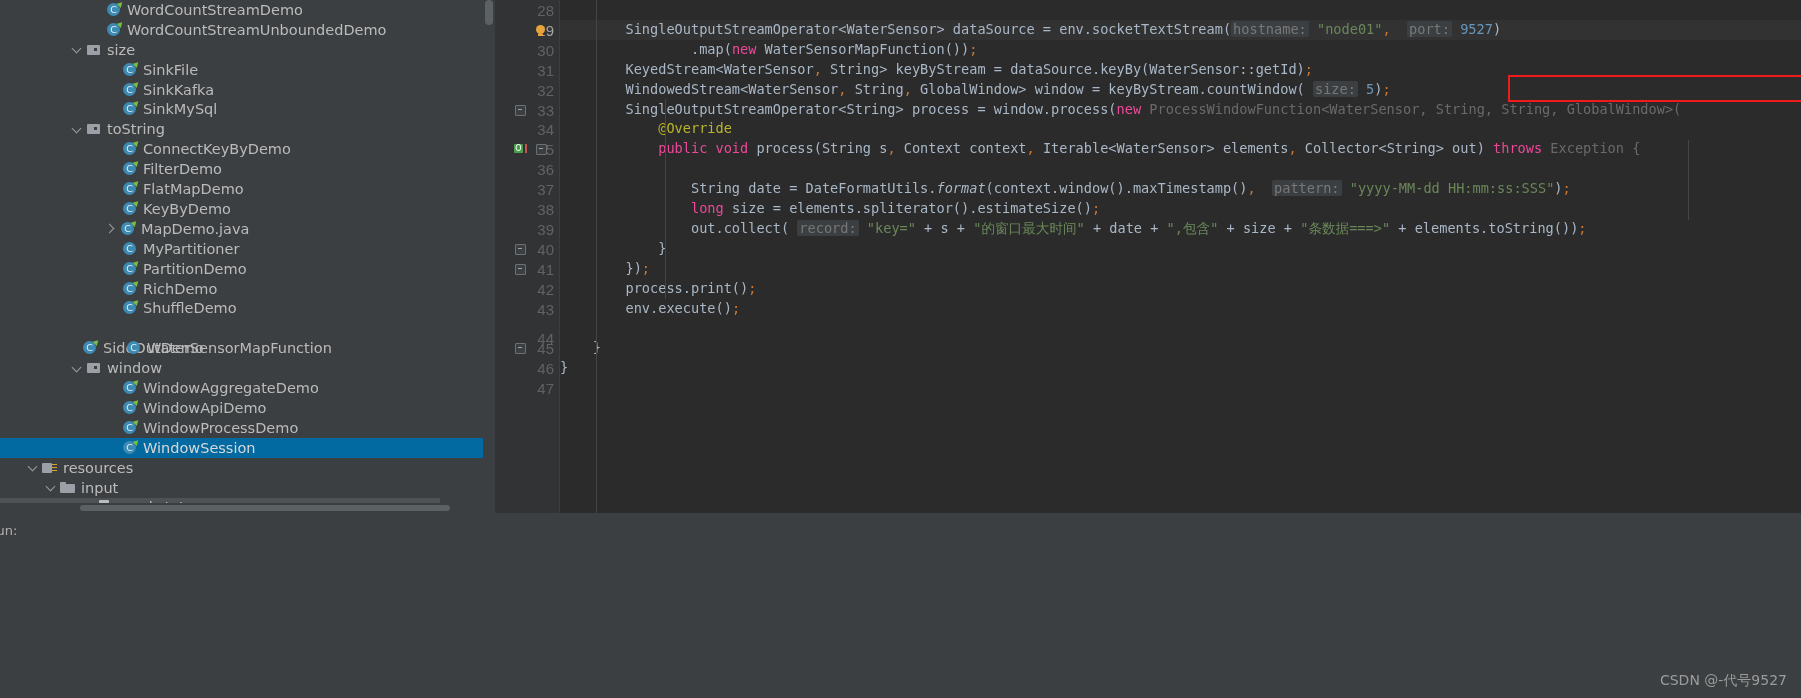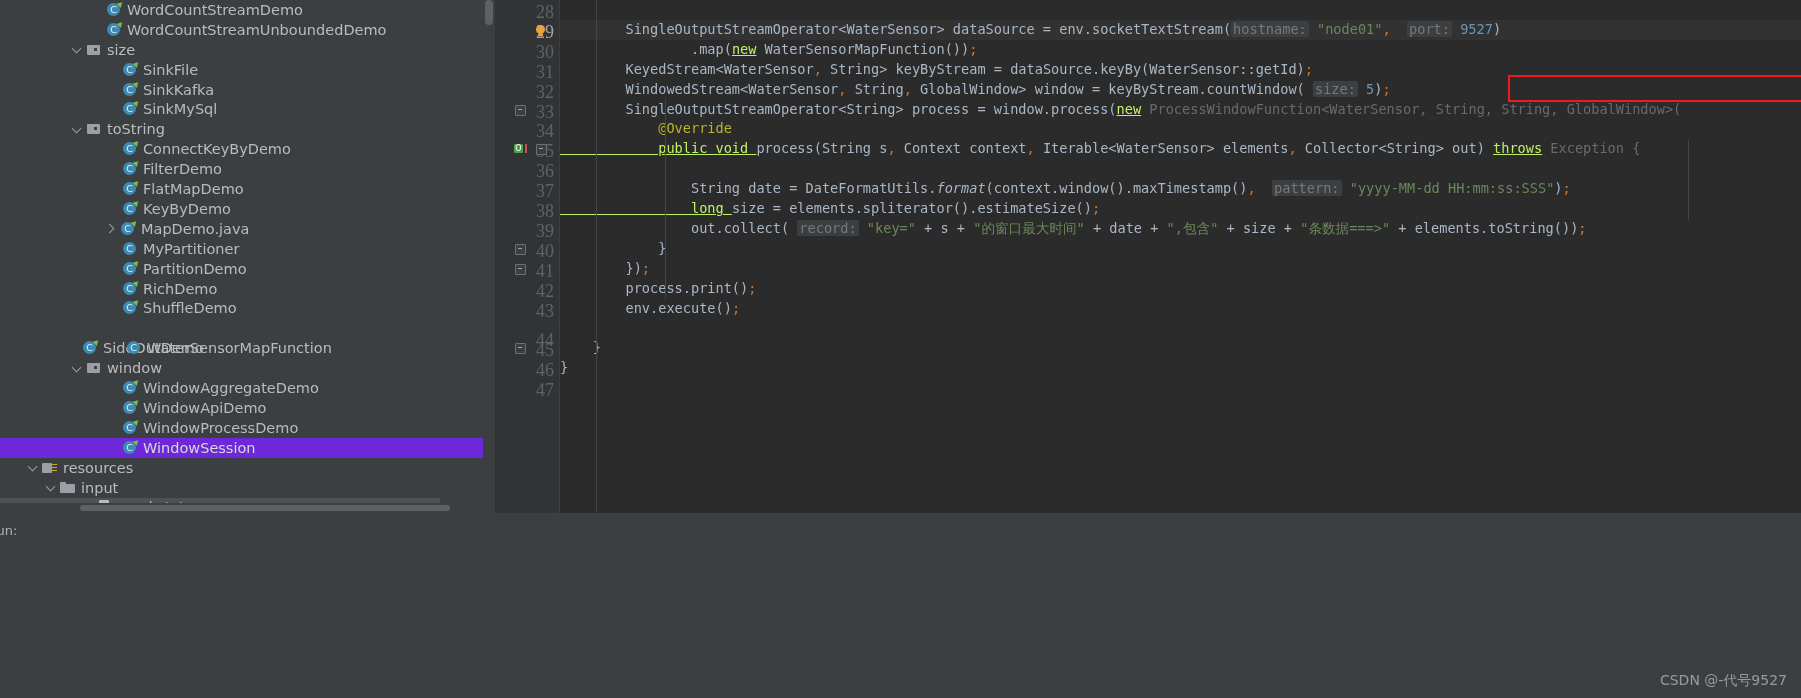--- a/index.html
+++ b/index.html
@@ -23,21 +23,21 @@
   }
   .tree-row {
     position: relative;
     height: 19.9px;
     display: flex; align-items: center;
     white-space: nowrap;
     font-size: 14.5px;
     color: #bbbbbb;
     padding-left: 0;
   }
-  .tree-row.selected { background: #6d28d9; }
+  .tree-row.selected { background: #0369a1; }
   .tree-row.selected .tree-label { color: #d8d8d8; }
   .twisty {
     width: 13px; height: 13px;
     flex: 0 0 13px;
     position: relative;
     margin-right: 2px;
   }
   .twisty.open::after, .twisty.closed::after {
     content:"";
     position:absolute;
@@ -161,22 +161,22 @@
     width:1306px; height:513px;
     background:#2b2b2b;
     overflow:hidden;
   }
   #gutter {
     position:absolute; left:0; top:0; width:65px; height:513px;
     background:#313335;
   }
   .lnum {
     position:absolute; right:6px;
-    font-family:Liberation Serif, serif;
-    font-size:18px; color:#606366;
+    font-family:Liberation Sans, sans-serif;
+    font-size:15px; color:#606366;
     text-align:right;
   }
   .lnum.cur { color:#a4a3a3; }
   .bulb {
     position:absolute; width:9px;height:9px;border-radius:50%;
     background:#e8a33d;
   }
   .bulb::after{
     content:"";position:absolute;left:2px;top:9px;width:5px;height:2px;background:#e8a33d;
   }
@@ -206,21 +206,21 @@
   }
   .cline{ position:absolute; left:0; height:19.9px; line-height:19.9px; }
   .cur-line-bg{
     position:absolute; left:0; right:0; height:19.9px; background:#323232;
   }
   .indent-guide{
     position:absolute; width:1px; background:#434648;
   }
   
   .t-def   { color:#a9b7c6; }
-  .t-kw    { color:#bef264;text-decoration:underline; }
+  .t-kw    { color:#ec4899; }
   .t-str   { color:#6a8759; }
   .t-num   { color:#6897bb; }
   .t-ann   { color:#bbb529; }
   .t-hint  { color:#787878; background:#3b3f41; border-radius:2px; padding:0 2px;}
   .t-dim   { color:#6a6a6a; }
   .t-ital  { color:#a9b7c6; font-style:italic; }
   .t-semi  { color:#cc7832; }
   .t-punct { color:#cc7832; }
 
   #red-box {

